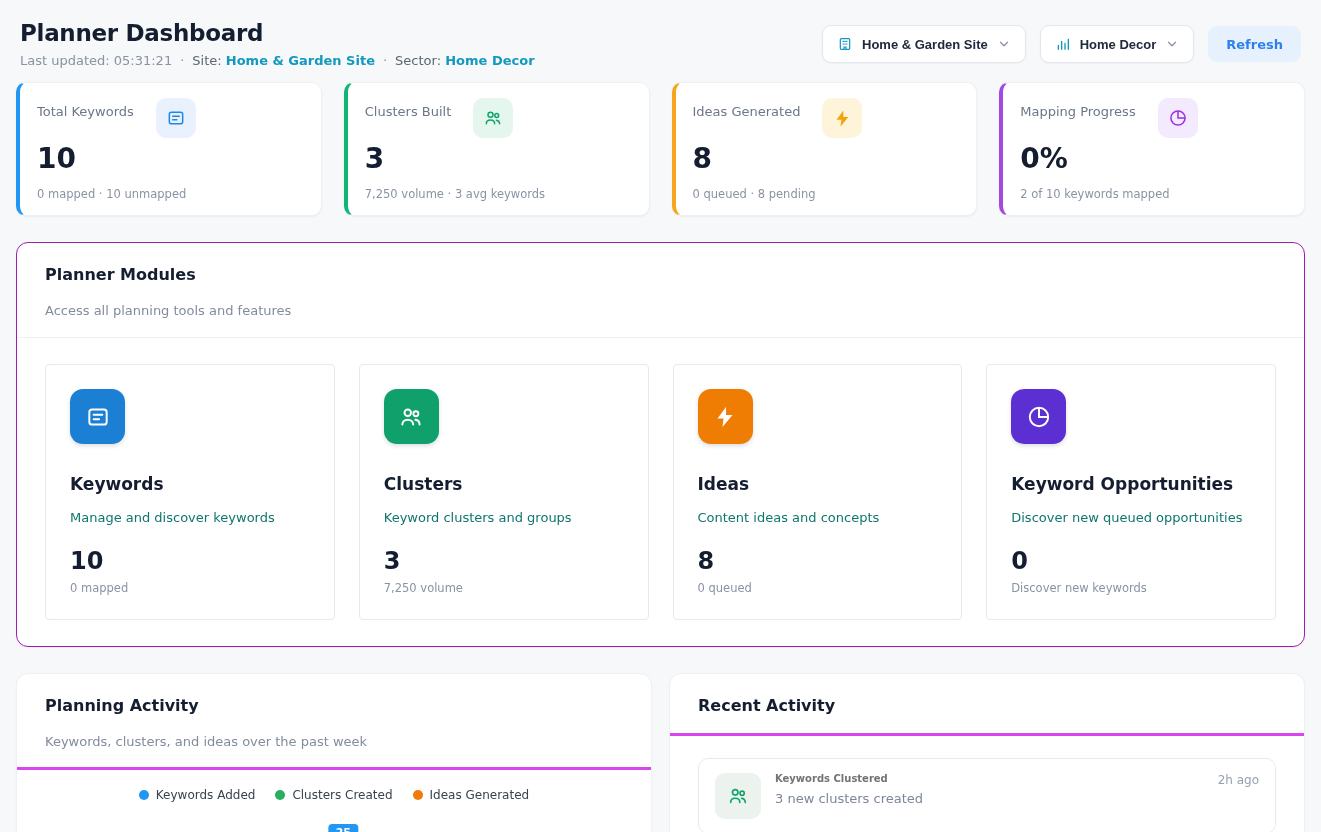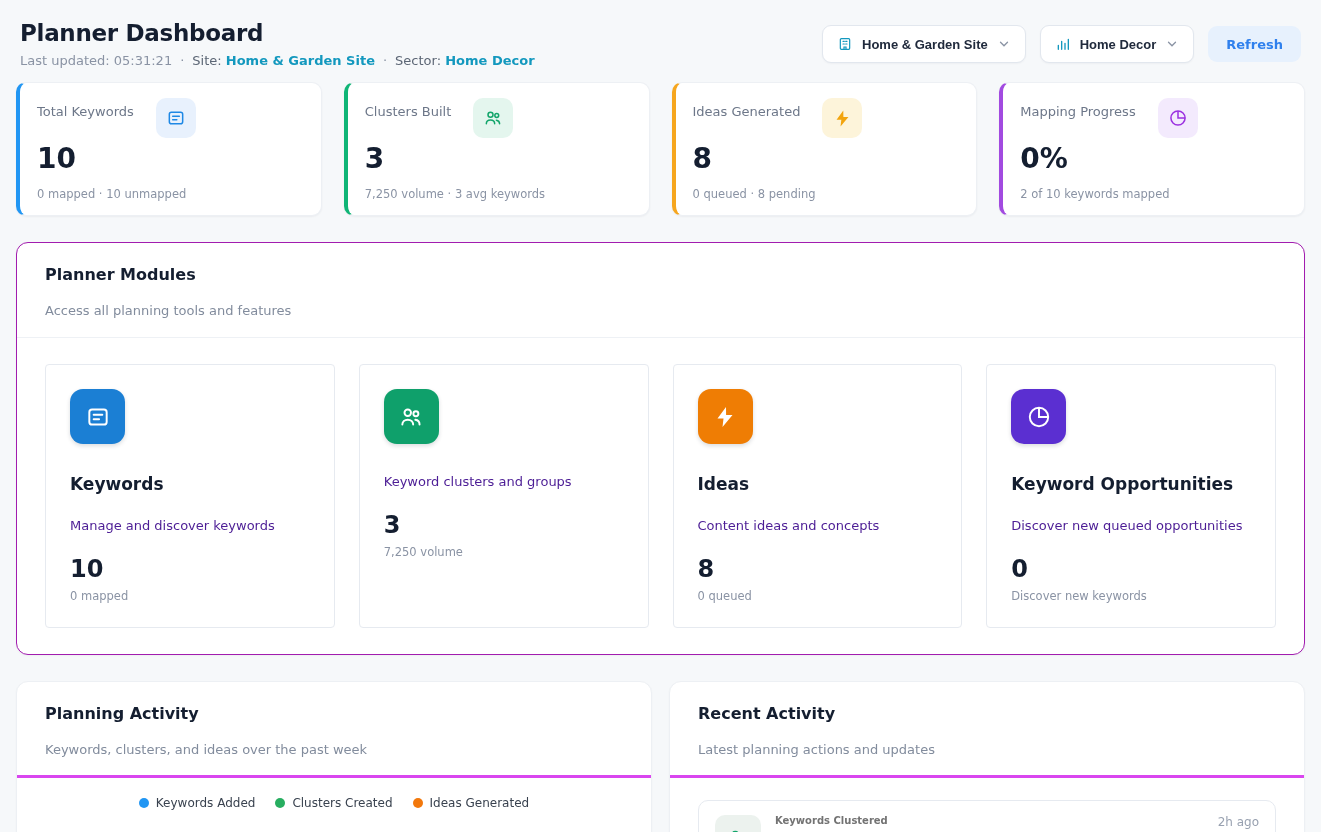--- a/index.html
+++ b/index.html
@@ -55,21 +55,21 @@
   .modules-grid { padding: 26px 28px; display: grid; grid-template-columns: repeat(4,1fr); gap: 24px; }
   .module-card {
     border: 1px solid #e6eaf0; border-radius: 4px; padding: 24px; background: #fff; cursor: pointer;
   }
   .module-icon {
     width: 55px; height: 55px; border-radius: 13px; color: #fff;
     display: flex; align-items: center; justify-content: center; margin-bottom: 30px;
     box-shadow: 0 2px 4px rgba(16,24,40,.15);
   }
   .module-title { font-size: 17px; font-weight: 700; color: #141e30; }
-  .module-desc { margin-top: 24px; font-size: 13px; color: #4c1d95; }
+  .module-desc { margin-top: 16px; font-size: 13px; color: #0f766e; }
   .module-value { margin-top: 22px; font-size: 24px; font-weight: 800; color: #141e30; }
   .module-sub { margin-top: 6px; font-size: 11.5px; color: #8a93a4; }
 
   
   .bottom-grid { margin-top: 26px; display: grid; grid-template-columns: 1fr 1fr; gap: 17px; }
   .panel { background: #fff; border: 1px solid #edf0f4; border-radius: 12px; box-shadow: 0 1px 2px rgba(16,24,40,.04); }
   .panel-head { padding: 22px 28px 18px; border-bottom: 3px solid #d946ef; }
   .panel-body { padding: 18px 28px; }
 
   .legend-row { display: flex; justify-content: center; gap: 20px; }
@@ -236,20 +236,21 @@
 
       <div class="module-card">
         <div class="module-icon" style="background: rgb(15, 160, 107);">
           <svg width="26" height="26" viewBox="0 0 24 24" fill="none" stroke="currentColor" stroke-width="1.8" stroke-linecap="round" stroke-linejoin="round">
             <circle cx="9" cy="8" r="3"></circle>
               <path d="M4 19c0-2.8 2.2-4.5 5-4.5s5 1.7 5 4.5"></path>
             <circle cx="16.5" cy="9" r="2.3"></circle>
               <path d="M16 14.6c2.4.3 3.9 1.8 3.9 4.4"></path>
           </svg>
         </div>
+        <div class="module-title">Clusters</div>
         <div class="module-desc">Keyword clusters and groups</div>
         <div class="module-value">3</div>
         <div class="module-sub">7,250 volume</div>
       </div>
 
       <div class="module-card">
         <div class="module-icon" style="background: rgb(239, 125, 4);">
           <svg width="24" height="24" viewBox="0 0 24 24" fill="currentColor">
               <path d="M13 2 4.5 13.5h6L9.5 22 19.5 10h-6.4L13 2z"></path>
             </svg>
@@ -310,21 +311,20 @@
             <span class="point-badge" style="left: 48.6%; top: 10px; background: rgb(33, 150, 243);">25</span>
             <span class="point-badge" style="left: 95.8%; top: 23px; background: rgb(33, 150, 243); padding-left: 16px;">24</span>
           </div>
         </div>
       </div>
     </div>
 
     <div class="panel">
       <div class="panel-head">
         <div class="section-title">Recent Activity</div>
-        <div class="section-sub">Latest planning actions and updates</div>
       </div>
       <div class="panel-body">
         <div class="activity-item">
           <div class="activity-iconbox">
             <svg width="22" height="22" viewBox="0 0 24 24" fill="none" stroke="currentColor" stroke-width="1.8" stroke-linecap="round" stroke-linejoin="round">
               <circle cx="9" cy="8" r="3"></circle>
                 <path d="M4 19c0-2.8 2.2-4.5 5-4.5s5 1.7 5 4.5"></path>
               <circle cx="16.5" cy="9" r="2.3"></circle>
                 <path d="M16 14.6c2.4.3 3.9 1.8 3.9 4.4"></path>
             </svg>

